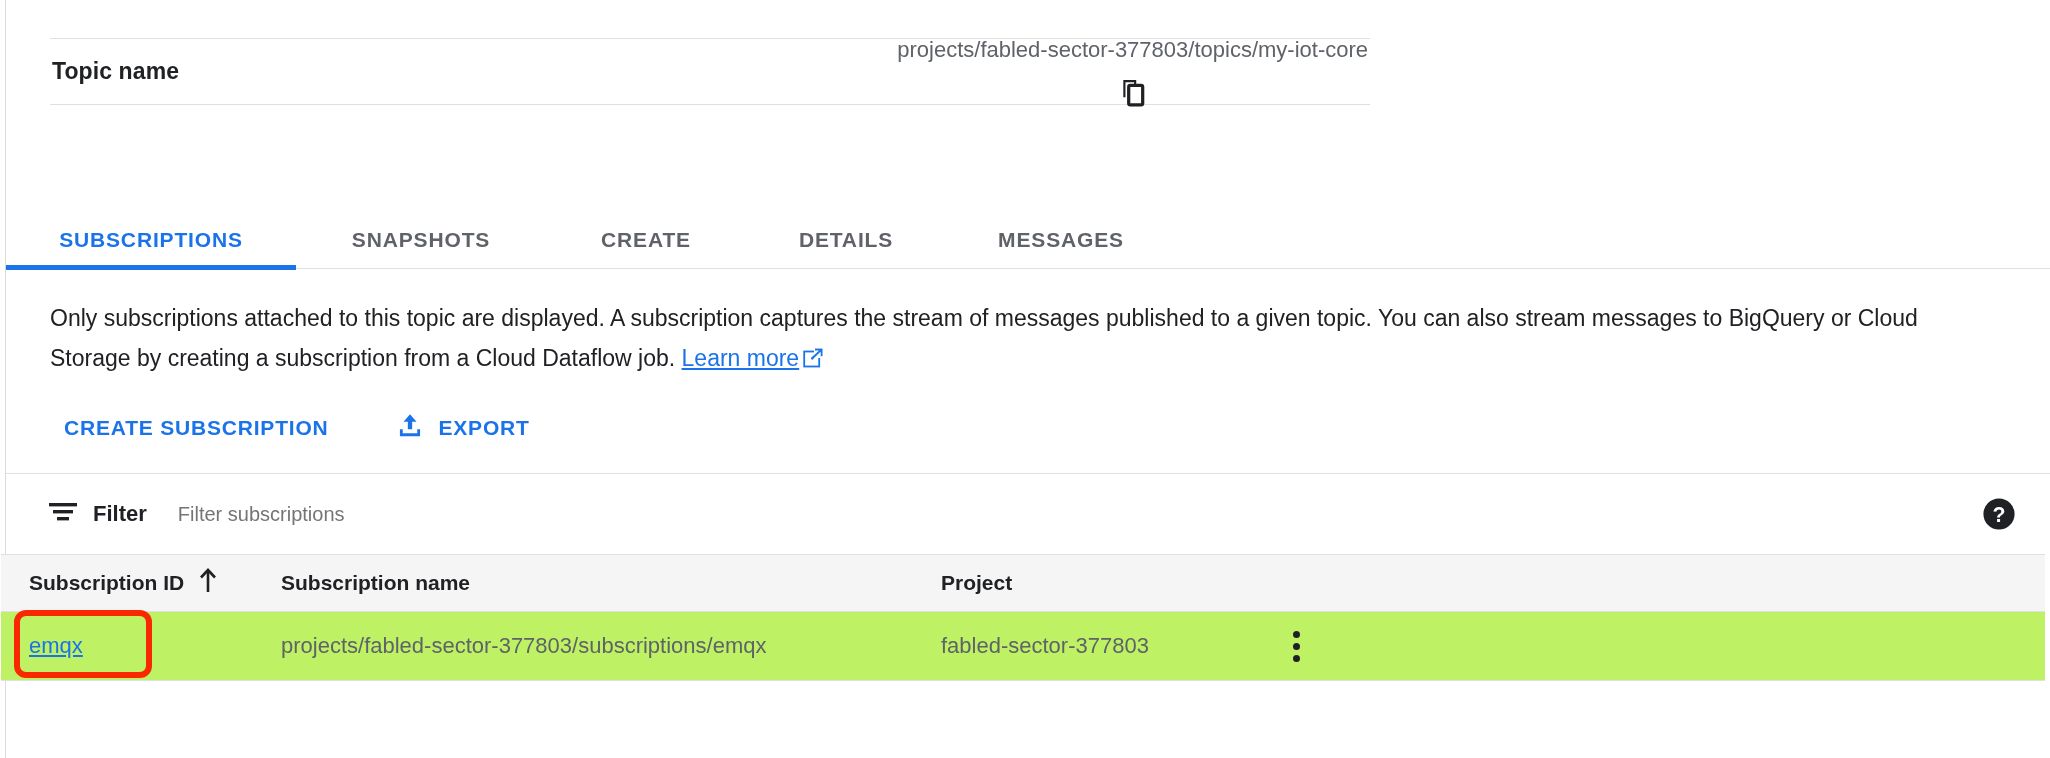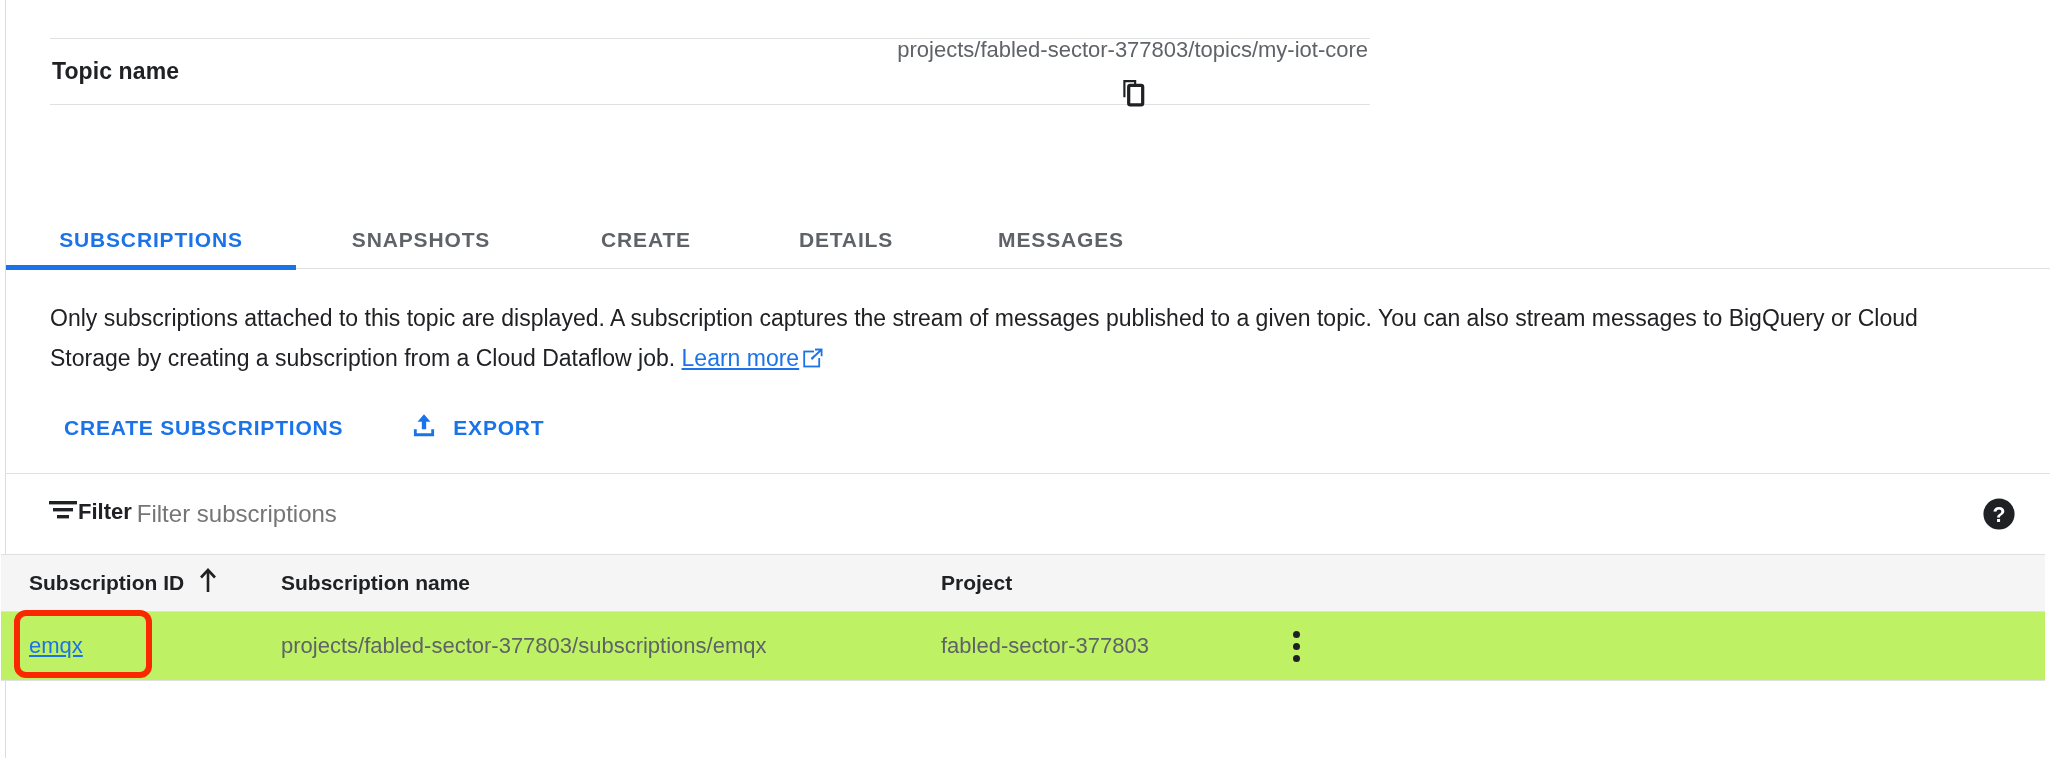--- a/index.html
+++ b/index.html
@@ -175,32 +175,33 @@
     position: absolute;
     left: 6px;
     top: 474px;
     width: 2044px;
     height: 80px;
     display: flex;
     align-items: center;
   }
   #filter-left {
     display: flex;
-    align-items: flex-start;
+    align-items: flex-end;
     margin-left: 42px;
+    gap: 15px;
   }
   #filter-label {
     font-size: 22px;
     font-weight: 700;
     color: #202124;
   }
   #filter-input {
-    font-size: 24px;
+    font-size: 20px;
     color: #80868b;
-    margin-left: 3px;
+    margin-left: 14px;
     background: transparent;
     border: none;
     outline: none;
     width: 480px;
     font-family: "Liberation Sans", sans-serif;
   }
   #help-icon {
     position: absolute;
     right: 34px;
     top: 50%;
@@ -324,21 +325,21 @@
             <rect x="1.2" y="3.5" width="15" height="15" fill="none" stroke="#1a73e8" stroke-width="1.8"></rect>
             <path d="M8.5 11 L18 2" stroke="#1a73e8" stroke-width="1.8" fill="none"></path>
             <path d="M12 1.6 h6.6 v6.6" fill="none" stroke="#1a73e8" stroke-width="1.8"></path>
             <rect x="11" y="1" width="9" height="9" fill="#fff"></rect>
             <path d="M8.5 11 L18 2 M12 1.6 h6.6 v6.6" stroke="#1a73e8" stroke-width="1.8" fill="none"></path>
           </svg></span></span>
   </div>
 
   <div id="actions">
     <div class="text-button">
-      <span>CREATE SUBSCRIPTIONS</span>
+      <span>CREATE SUBSCRIPTION</span>
     </div>
     <div class="text-button">
       <span>
         <svg width="26" height="26" viewBox="0 0 24 24" aria-hidden="true">
           <path d="M12 2 L18 9 H14 V16 H10 V9 H6 Z" fill="#1a73e8"></path>
           <path d="M4 16 v5 h16 v-5" fill="none" stroke="#1a73e8" stroke-width="2.6"></path>
         </svg>
       </span>
       <span>EXPORT</span>
     </div>

